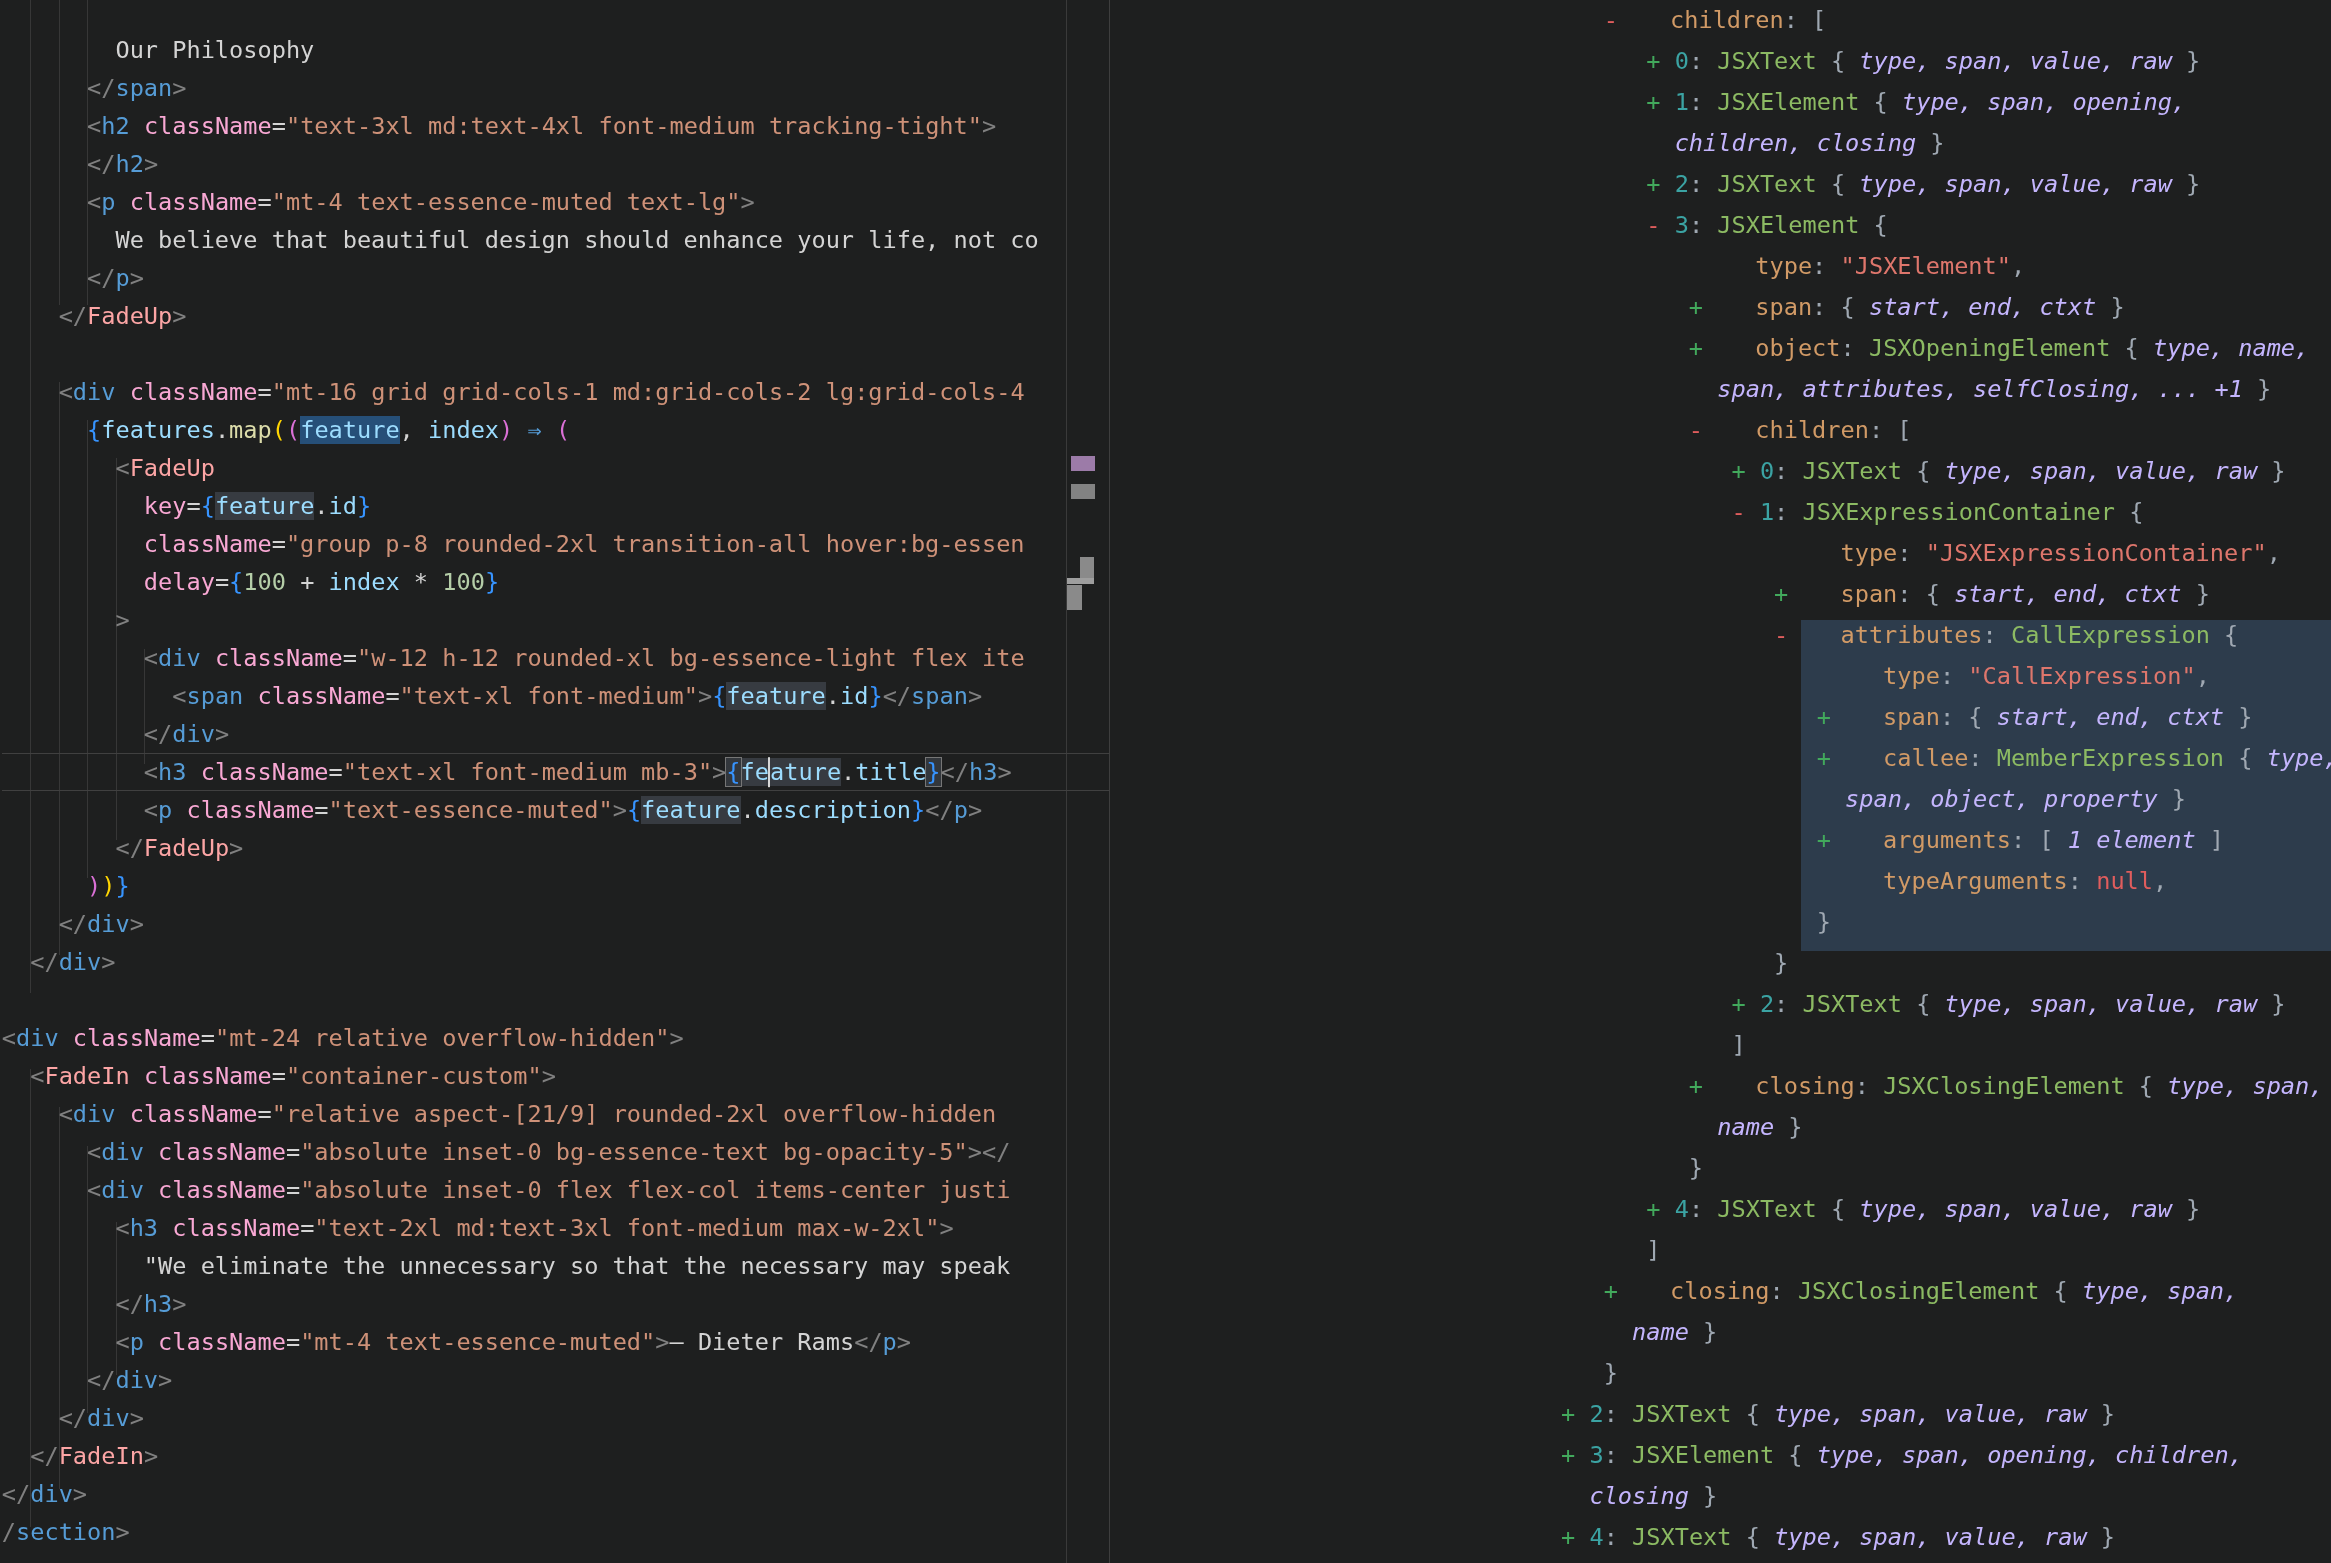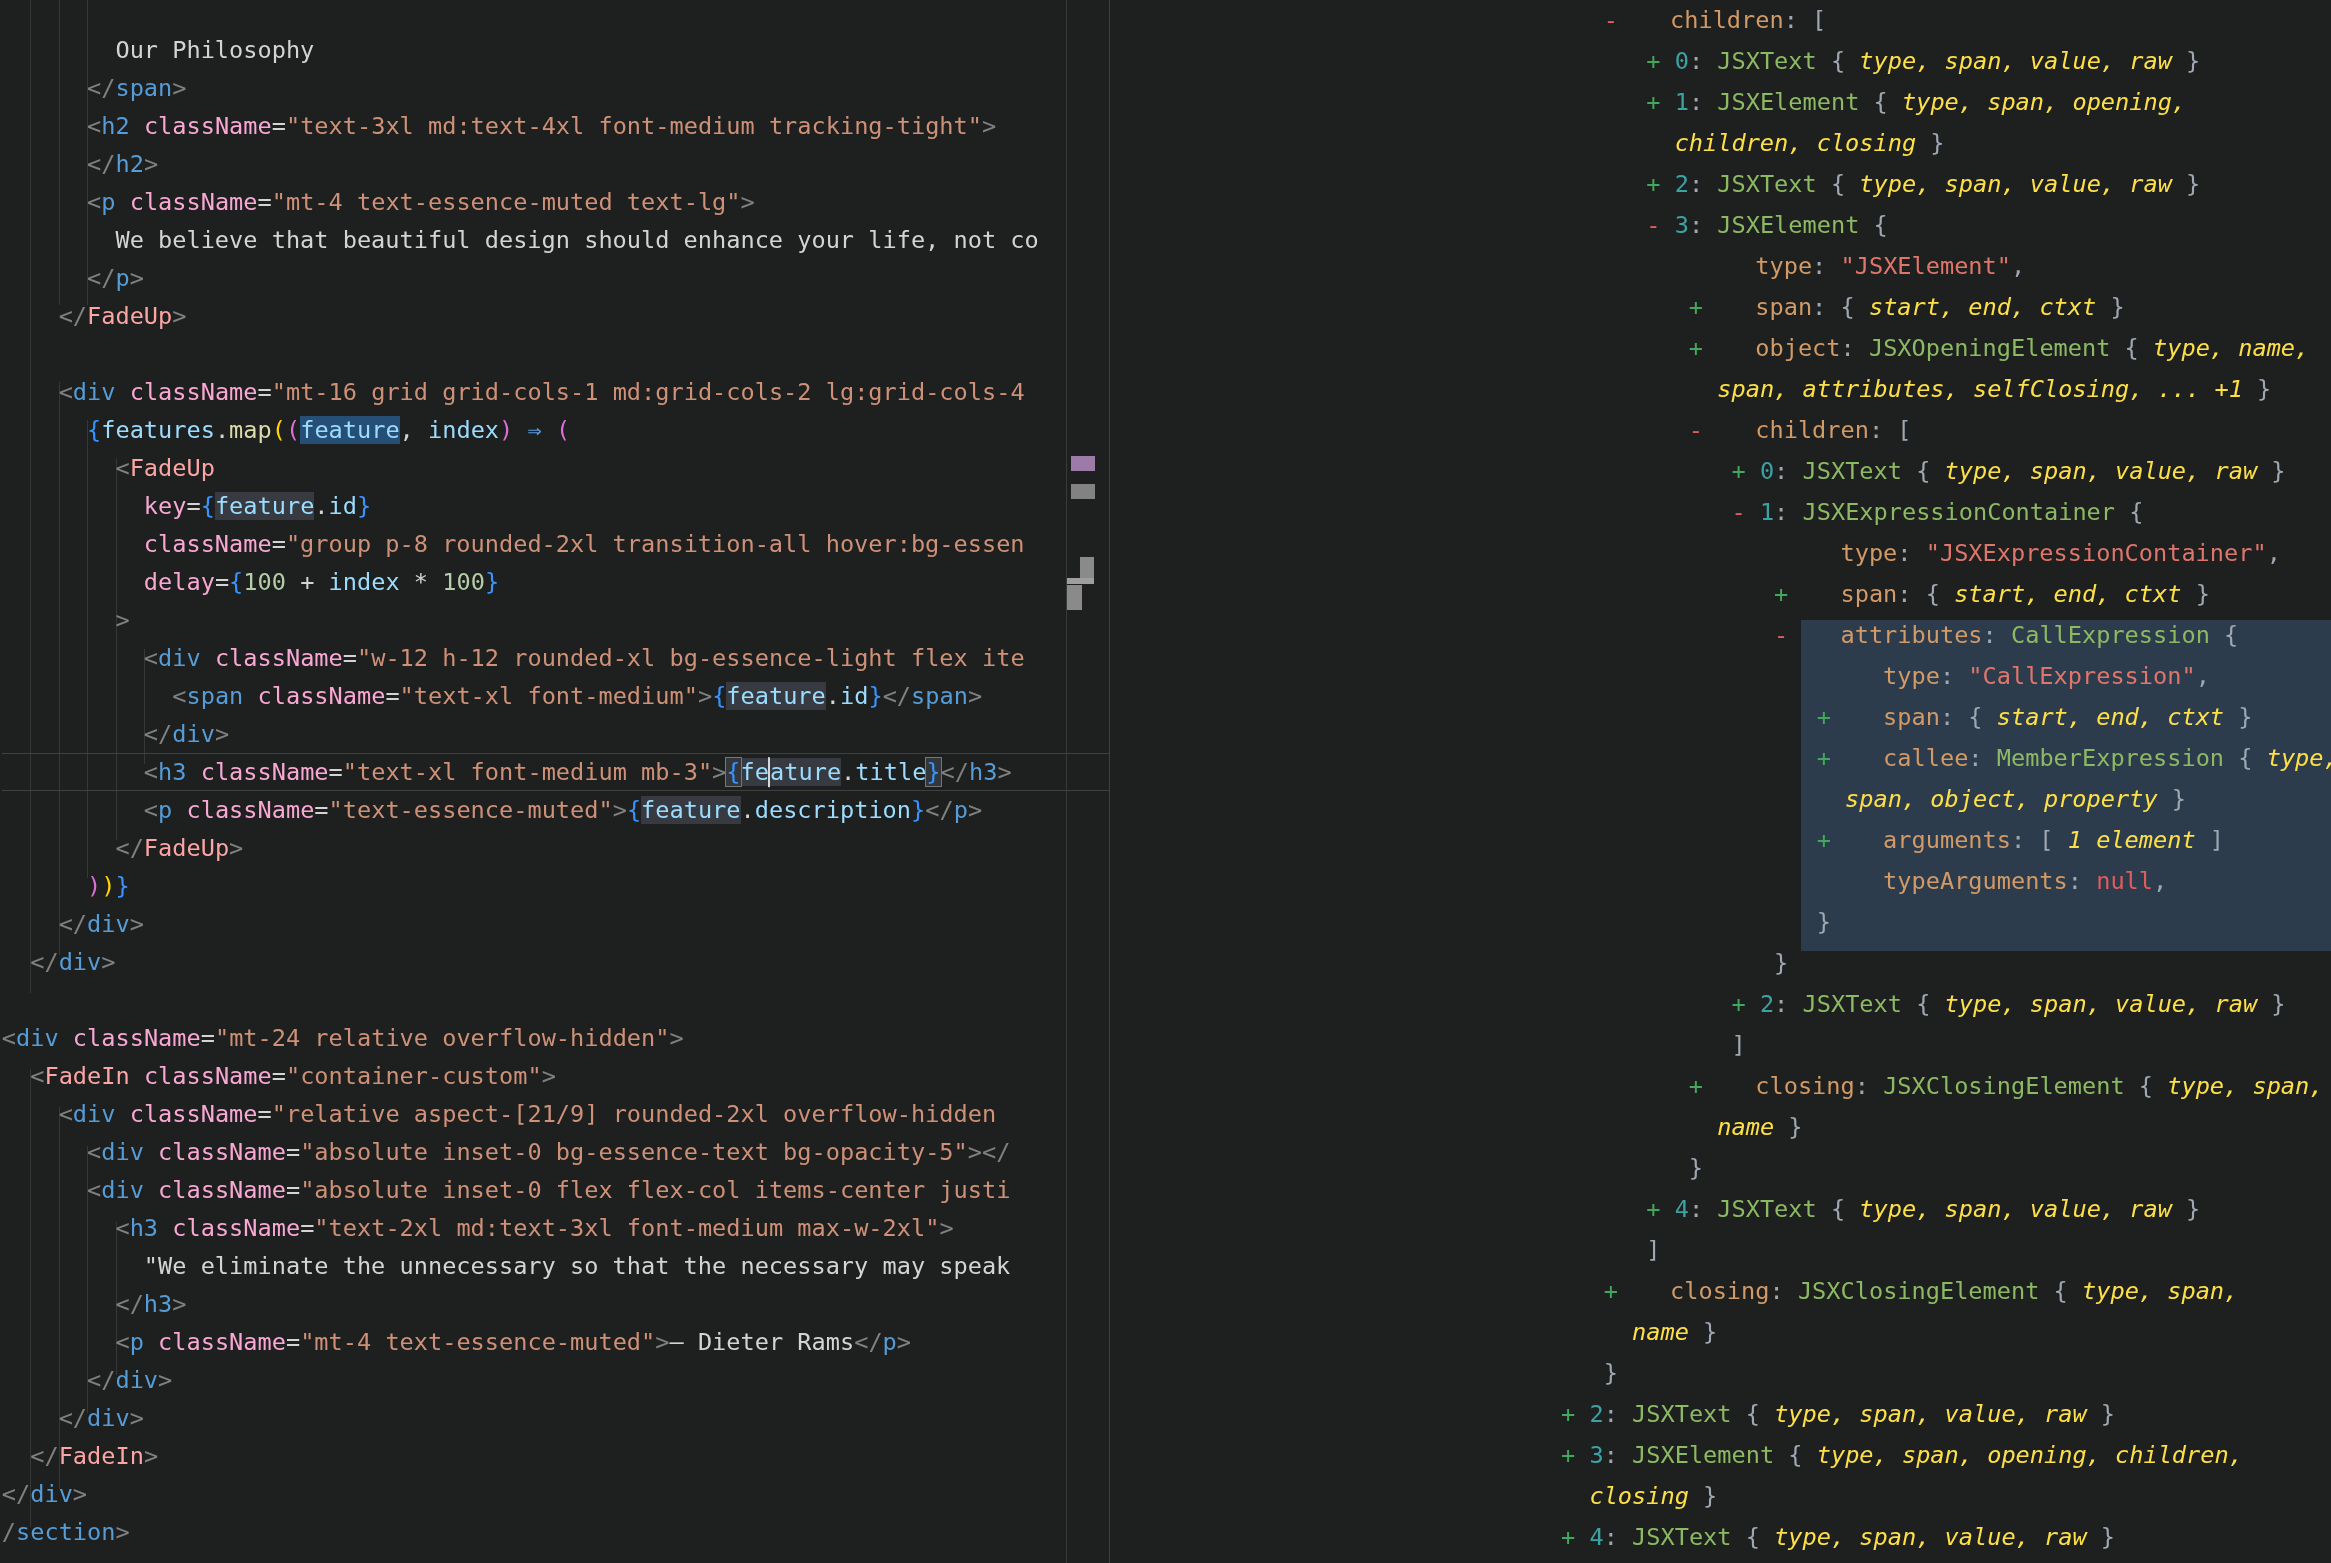--- a/index.html
+++ b/index.html
@@ -34,21 +34,21 @@
   .tk-v{color:#9cdcfe;} 
   .tk-r{color:#569cd6;} 
   
   .tk-M{color:#e05d5d;} 
   .tk-P{color:#42a95c;} 
   .tk-i{color:#3ba3a3;} 
   .tk-N{color:#8cba63;} 
   .tk-K{color:#d19a66;margin-left:38px;} 
   .tk-S{color:#de766c;} 
   .tk-U{color:#e05d5d;} 
-  .tk-I{color:#fde047;font-style:italic;} 
+  .tk-I{color:#c4b5fd;font-style:italic;} 
   .tk-q{color:#9fa8b2;} 
   
   .bg-word{background:#373b41;}
   .bg-sel{background:#264f78;}
   .bx{outline:0.9px solid #767676;outline-offset:-0.9px;background:#33373c;}
   .cursor-caret{display:inline-block;width:0;height:30px;border-left:2.7px solid #d7d7d7;
                 vertical-align:middle;margin-left:-0.9px;transform:translateY(-1.8px);}
   .guide{position:absolute;width:0.9px;background:#373737;z-index:1;}
   #ast-highlight{position:absolute;left:691px;top:620px;right:0;height:331px;background:#2d3c4c;z-index:0;}
   .mm{position:absolute;z-index:3;}

